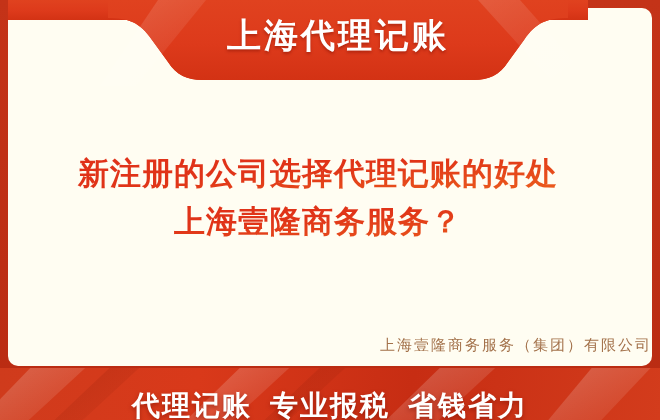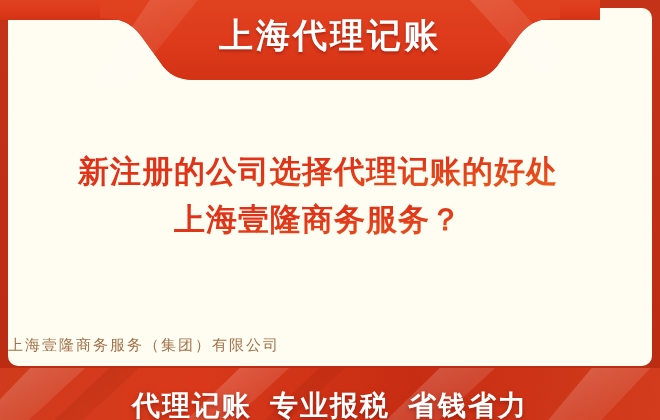--- a/index.html
+++ b/index.html
@@ -31,27 +31,26 @@
     width: 644px;
     height: 358px;
     background: #fffdf2;
     border-radius: 10px;
     overflow: hidden;
   }
 
   
   #top-banner-wrap {
     position: absolute;
-    left: 0;
+    left: 8px;
     top: 0;
     width: 580px;
     height: 86px;
     overflow: hidden;
     pointer-events: none;
-    padding-left: 20px;
   }
   #top-banner-shape {
     position: absolute;
     left: 0;
     top: 0;
     width: 660px;
     height: 86px;
   }
   #top-banner-title {
     position: absolute;
@@ -68,21 +67,20 @@
     white-space: nowrap;
   }
 
   
   #headline {
     position: absolute;
     left: 8px;
     top: 150px;
     width: 620px;
     text-align: center;
-    font-family: Liberation Mono, monospace;
   }
   .headline-line {
     display: block;
     font-size: 31px;
     font-weight: bold;
     line-height: 48px;
     letter-spacing: 1px;
     white-space: nowrap;
     background: linear-gradient(175deg, #e0301a 0%, #e03418 45%, #ef6a1e 100%);
     -webkit-background-clip: text;
@@ -90,21 +88,21 @@
     color: transparent;
     -webkit-text-fill-color: transparent;
   }
 
   
   #company {
     position: absolute;
     left: 8px;
     top: 334px;
     width: 644px;
-    text-align: left;
+    text-align: right;
     color: #a3714a;
     font-size: 15px;
     letter-spacing: 2px;
     line-height: 22px;
     white-space: nowrap;
   }
 
   
   #bottom-banner {
     position: absolute;

